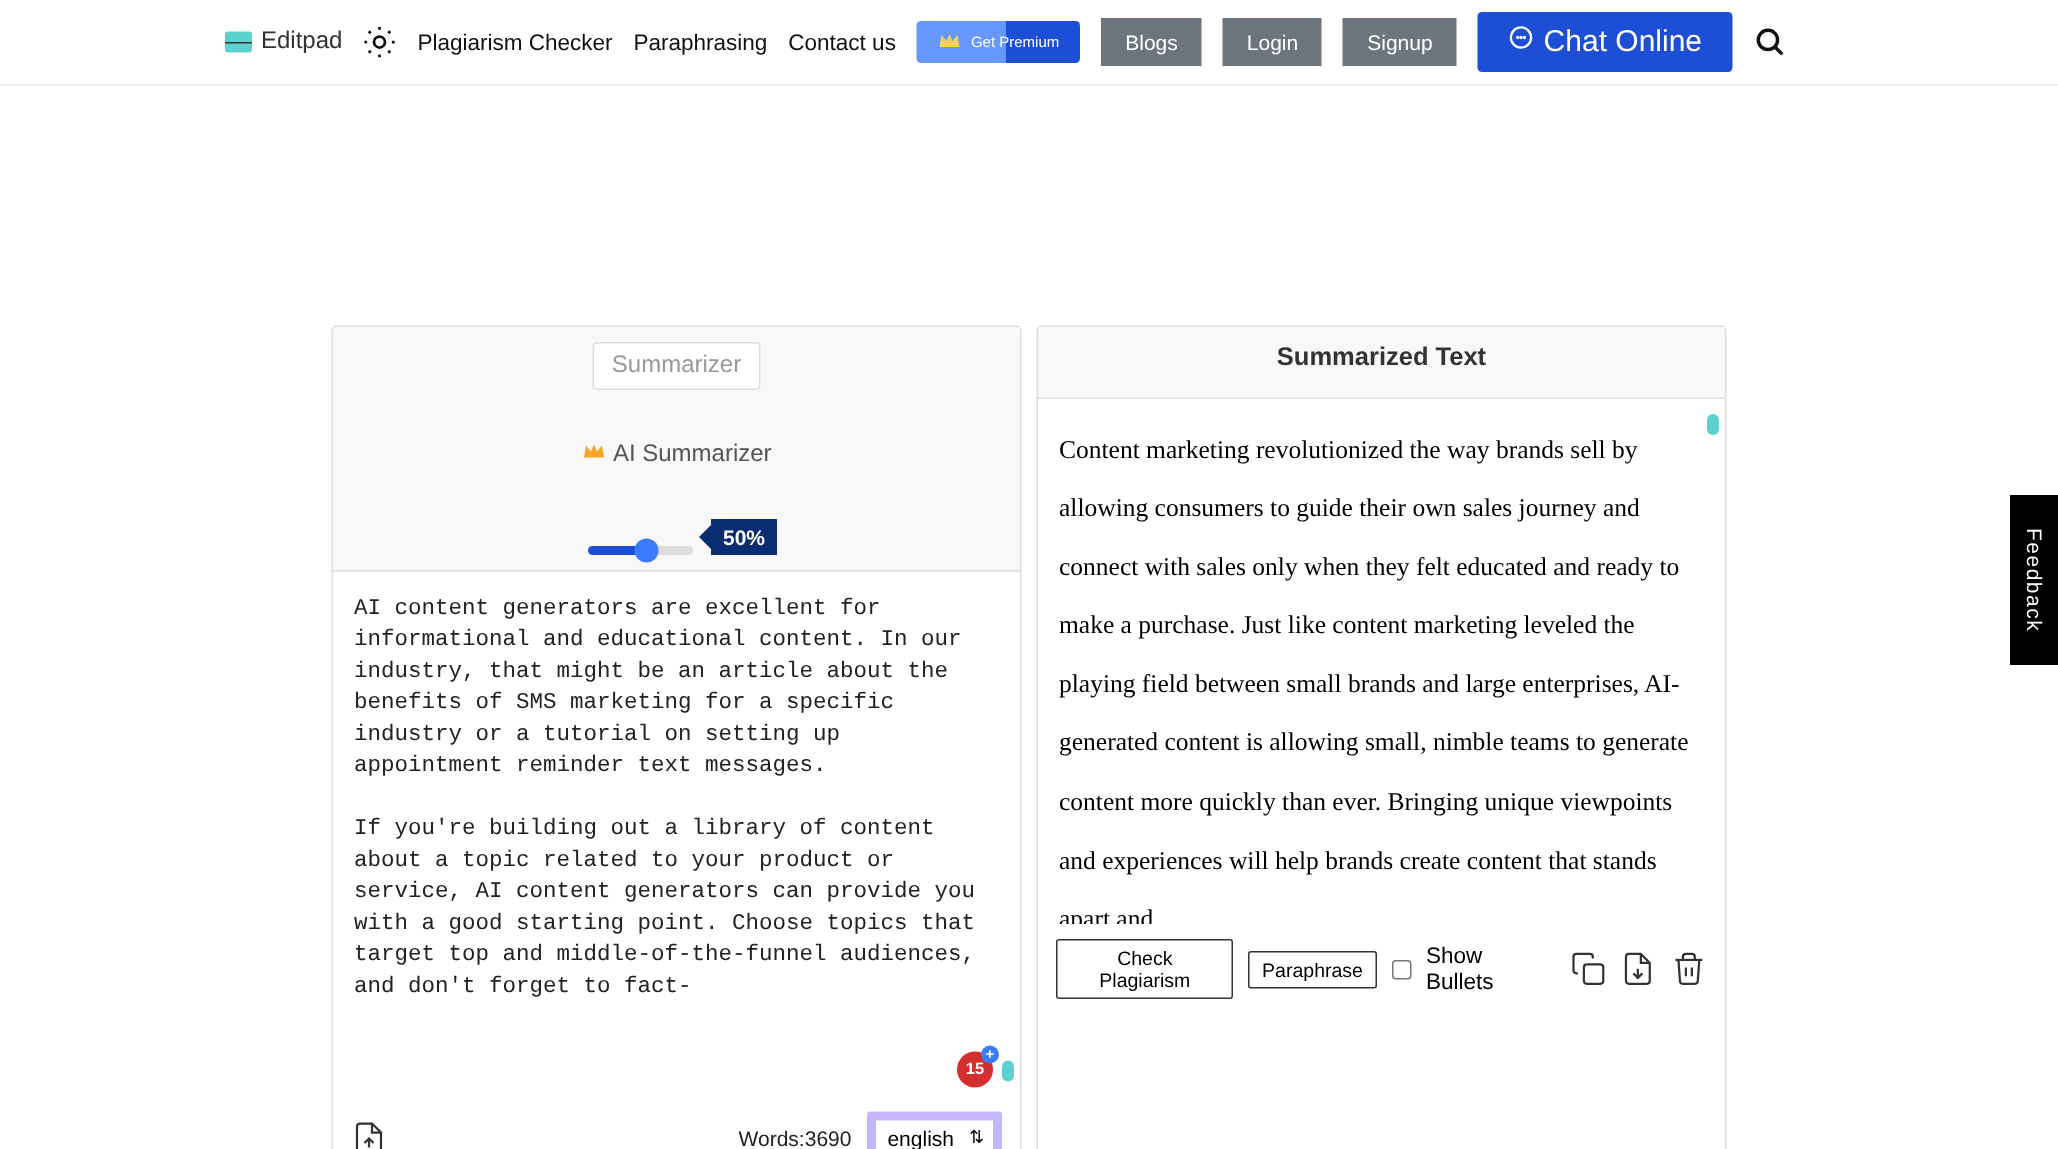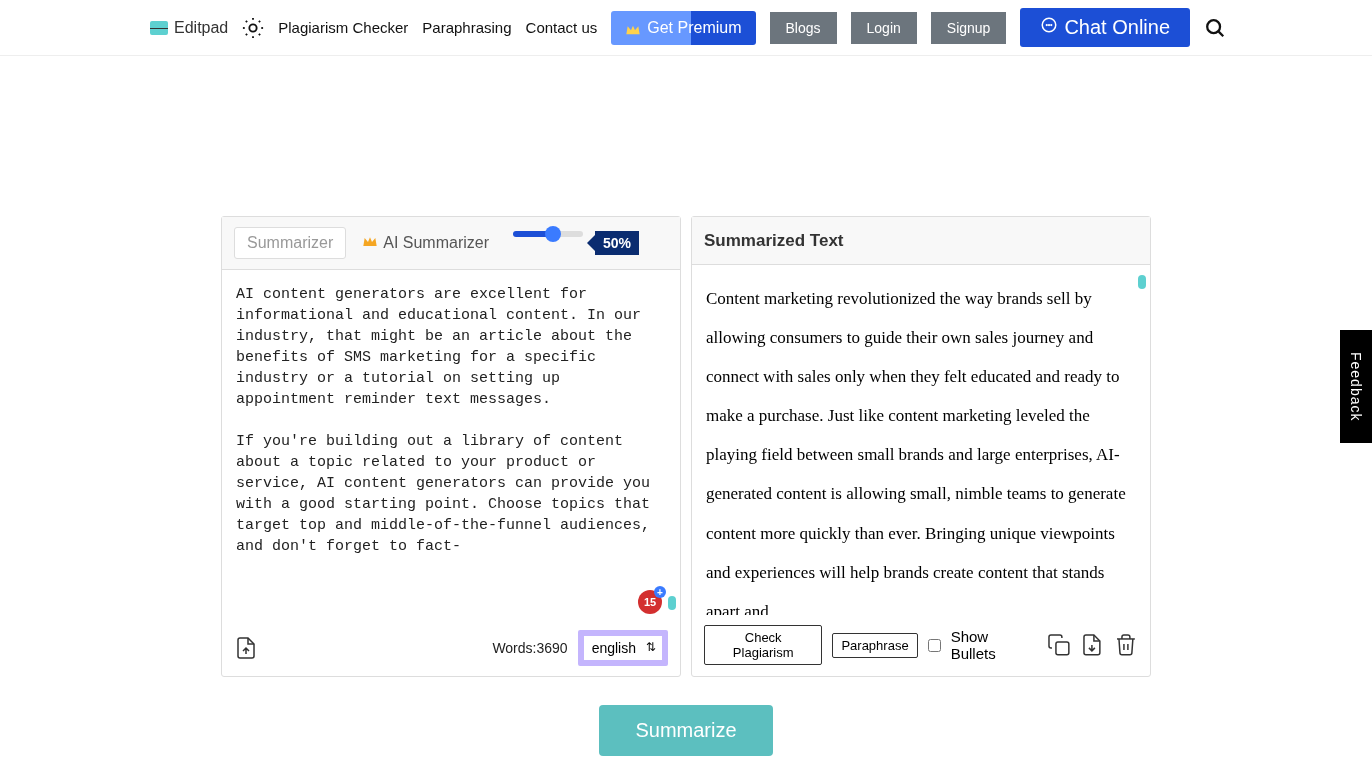--- a/index.html
+++ b/index.html
@@ -6,35 +6,35 @@
 body { font-family: Arial, sans-serif; background: #fff; min-height: 766px; }
 
 .header { display: flex; align-items: center; padding: 8px 20px; border-bottom: 1px solid #eee; gap: 14px; }
 .header-left { display: flex; align-items: center; gap: 14px; margin-left: 130px; }
 .logo { display: flex; align-items: center; gap: 6px; font-size: 16px; color: #333; }
 .logo-icon { width: 18px; height: 14px; background: #5dd0d0; border-radius: 2px; display: inline-block; position: relative; }
 .logo-icon::after { content: ""; position: absolute; width: 100%; height: 1px; background: #333; top: 50%; }
 .sun-icon { width: 22px; height: 22px; display: inline-block; }
 .nav-link { color: #111; text-decoration: none; font-size: 15px; cursor: pointer; }
 
-.btn-premium { background: linear-gradient(90deg, #6798ff 55%, #1c4fd6 55%); color: #fff; padding: 8px 14px; border: none; border-radius: 3px; font-size: 16px; cursor: pointer; display: flex; align-items: center; gap: 6px; }
+.btn-premium { background: linear-gradient(90deg, #6798ff 55%, #1c4fd6 55%); color: #fff; padding: 8px 14px; border: none; border-radius: 3px; font-size: 10px; cursor: pointer; display: flex; align-items: center; gap: 6px; }
 .crown-icon { width: 16px; height: 12px; display: inline-block; }
 .btn-gray { background: #6c757d; color: #fff; padding: 8px 16px; border: none; font-size: 14px; cursor: pointer; }
 .btn-chat { background: #1c4fd6; color: #fff; padding: 8px 20px; border: none; border-radius: 3px; font-size: 20px; cursor: pointer; display: flex; align-items: center; gap: 6px; }
 .search-icon { width: 22px; height: 22px; cursor: pointer; }
 
 .main { display: flex; justify-content: center; padding-top: 160px; gap: 10px; }
 .panel { width: 460px; border: 1px solid #ddd; border-radius: 3px; background: #fff; }
-.panel-header { display: flex; align-items: center; padding: 10px 12px; border-bottom: 1px solid #ddd; background: #f8f8f8; gap: 16px; min-height: 48px; }
+.panel-header { display: flex; align-items: center; padding: 10px 12px; border-bottom: 1px solid #ddd; background: #f8f8f8; gap: 34px; min-height: 48px; flex-direction: column; }
 .tab { padding: 6px 12px; border-radius: 3px; font-size: 16px; cursor: pointer; }
 .tab.active { background: #fff; border: 1px solid #ddd; color: #999; }
 .ai-tab { display: flex; align-items: center; gap: 5px; color: #555; font-size: 16px; }
 .crown-small { color: #f5a623; }
 
-.slider-wrap { display: flex; align-items: flex-start; gap: 0; margin-left: 8px; }
+.slider-wrap { display: flex; align-items: flex-end; gap: 0; margin-left: 8px; }
 .slider-track { width: 70px; height: 6px; background: linear-gradient(90deg, #1c4fd6 50%, #ddd 50%); border-radius: 3px; position: relative; }
 .slider-thumb { position: absolute; left: 45%; top: -5px; width: 16px; height: 16px; background: #3a7bff; border-radius: 50%; cursor: pointer; }
 .slider-badge { background: #0a2c70; color: #fff; padding: 4px 8px; font-size: 14px; font-weight: bold; margin-left: 12px; position: relative; }
 .slider-badge::before { content: ""; position: absolute; left: -8px; top: 50%; transform: translateY(-50%); border-style: solid; border-width: 8px 8px 8px 0; border-color: transparent #0a2c70 transparent transparent; }
 
 .panel-body { height: 350px; padding: 14px; overflow-y: auto; position: relative; }
 .input-text { font-family: Liberation Mono, monospace; font-size: 15px; line-height: 1.4; color: #222; white-space: pre-wrap; }
 .output-text { font-size: 17px; line-height: 2.3; color: #000000; font-family: Liberation Serif, serif; }
 .scroll-indicator { position: absolute; right: 4px; top: 10px; width: 8px; height: 14px; background: #5dd0d0; border-radius: 4px; }
 .scroll-indicator.bottom { top: auto; bottom: 10px; }

